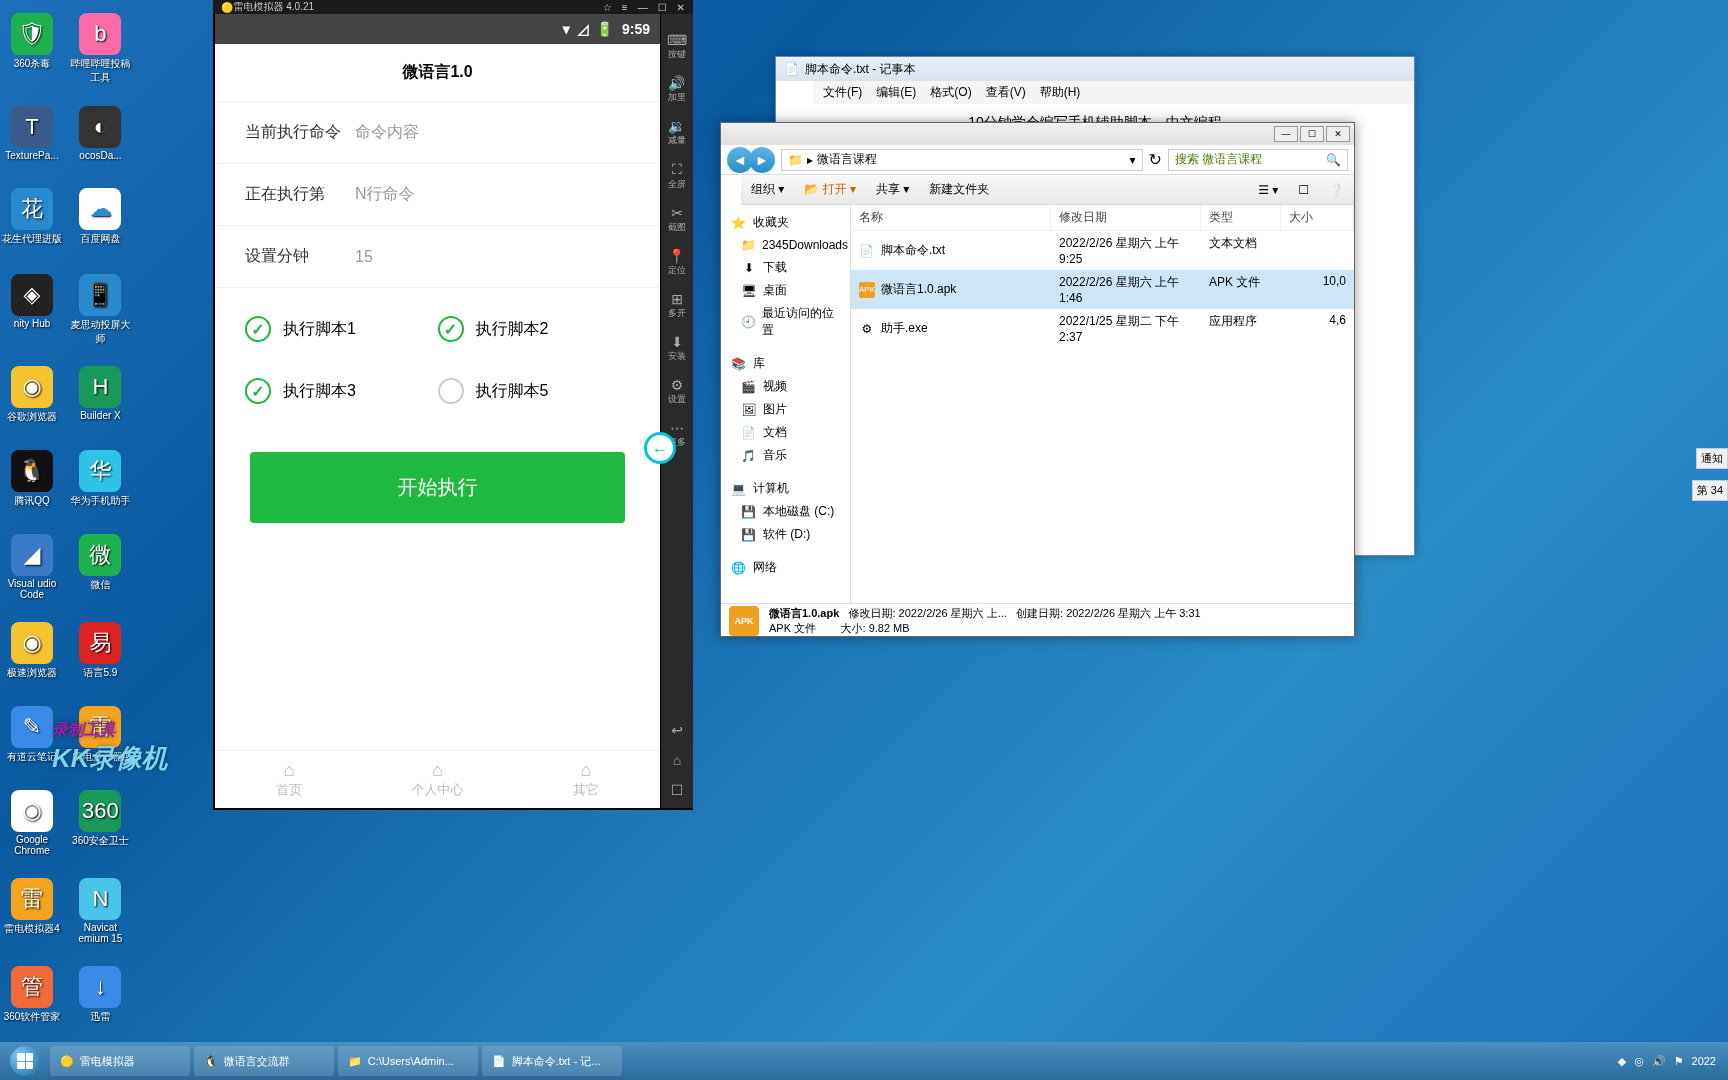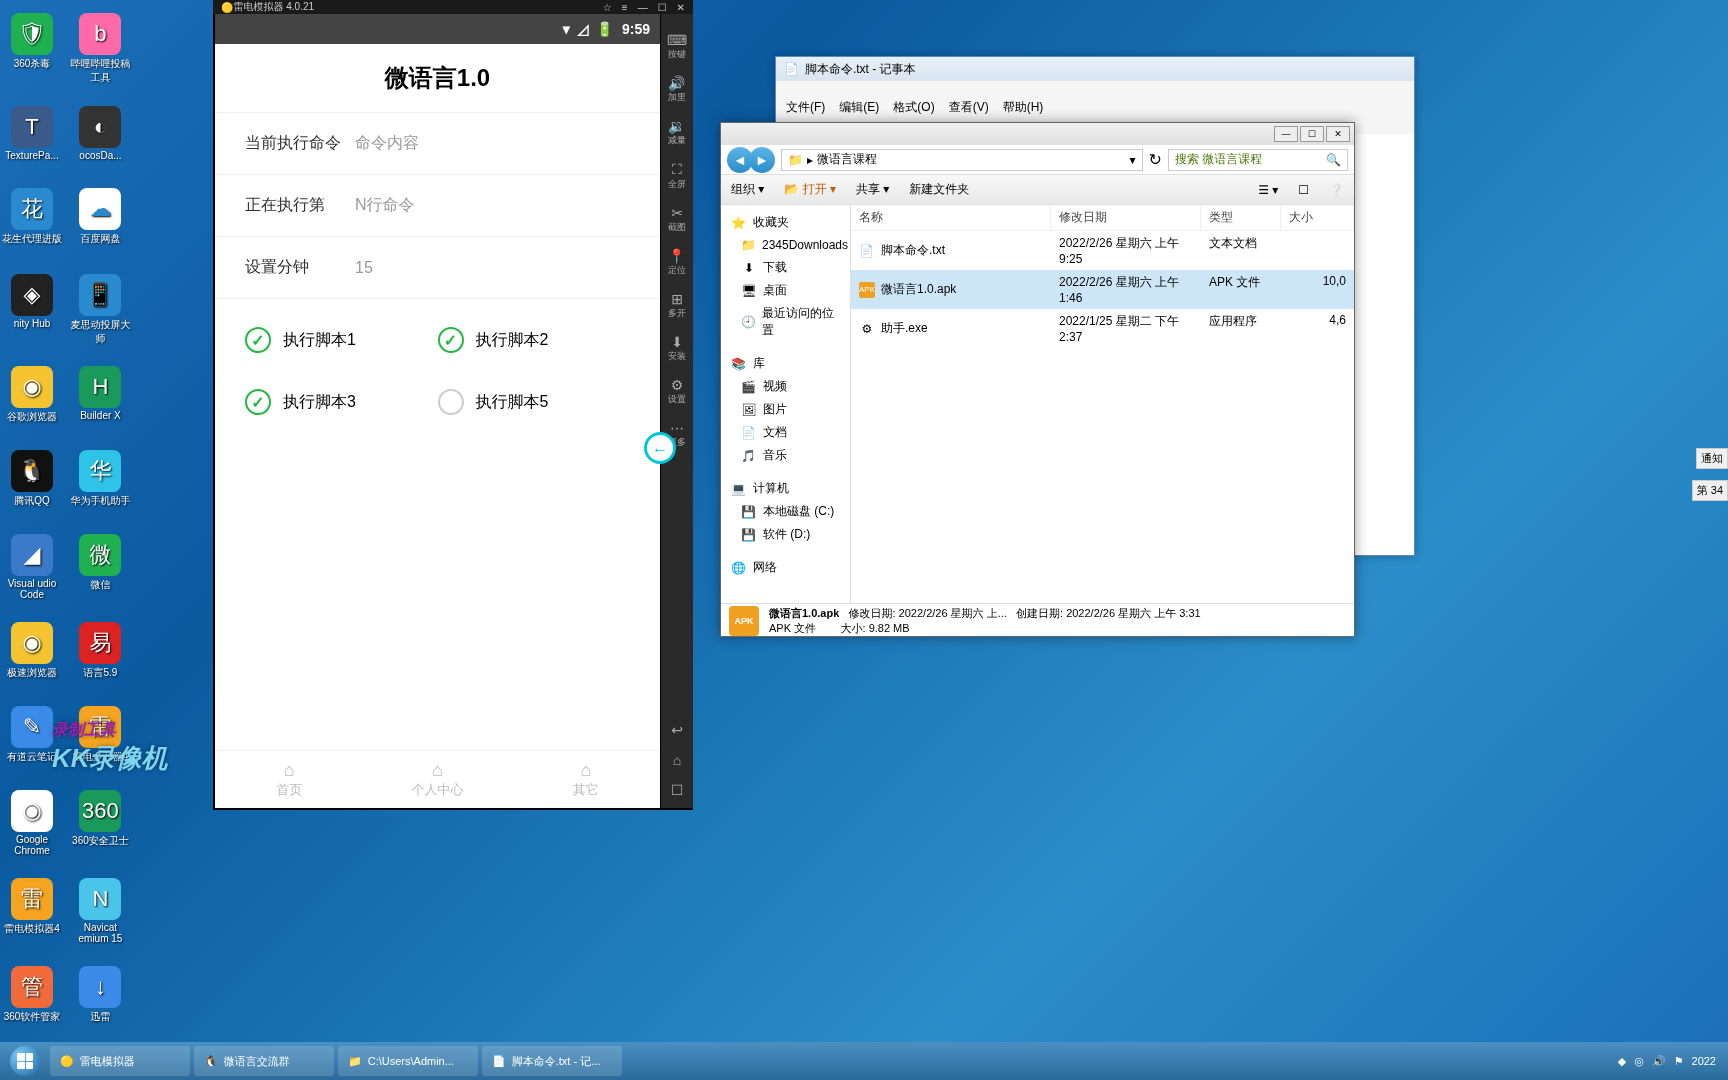--- a/index.html
+++ b/index.html
@@ -16,52 +16,52 @@
 .emu-titlebar .wctrls { margin-left: auto; display: flex; gap: 10px; }
 .emu-screen { position: absolute; top: 14px; left: 2px; width: 445px; height: 794px; background: #fff; }
 .emu-sidebar { position: absolute; top: 14px; right: 0; width: 32px; height: 794px; background: #2a2a2a; display: flex; flex-direction: column; align-items: center; padding-top: 18px; gap: 14px; }
 .emu-sidebar .sbtn { color: #aaa; font-size: 9px; text-align: center; cursor: pointer; width: 100%; }
 .emu-sidebar .sbtn .sicon { font-size: 14px; display: block; }
 
 
 .android-status { height: 30px; background: #444; color: #fff; display: flex; align-items: center; justify-content: flex-end; padding: 0 10px; gap: 8px; font-size: 14px; font-weight: bold; }
 
 
-.app-title { text-align: center; font-size: 24px; font-weight: bold; padding: 18px 0; border-bottom: 1px solid #eee; }
+.app-title { text-align: center; font-size: 16px; font-weight: bold; padding: 18px 0; border-bottom: 1px solid #eee; }
 .form-row { display: flex; align-items: center; padding: 20px 30px; border-bottom: 1px solid #f0f0f0; font-size: 16px; }
 .form-row .lbl { width: 110px; color: #333; }
 .form-row .val { color: #999; }
 .check-grid { display: grid; grid-template-columns: 1fr 1fr; padding: 10px 30px; }
 .check-item { display: flex; align-items: center; gap: 12px; padding: 18px 0; font-size: 16px; cursor: pointer; }
 .chk { width: 26px; height: 26px; border-radius: 50%; border: 2px solid #ccc; display: flex; align-items: center; justify-content: center; }
 .chk.on { border-color: #1fb93f; color: #1fb93f; }
 .chk.on::after { content: "✓"; font-weight: bold; font-size: 16px; }
 .exec-btn { margin: 20px 35px; background: #1fb93f; color: #fff; text-align: center; padding: 22px; font-size: 20px; border-radius: 4px; cursor: pointer; }
 .bottom-nav { position: absolute; bottom: 0; left: 0; right: 0; height: 58px; border-top: 1px solid #eee; display: flex; }
 .bottom-nav .nitem { flex: 1; display: flex; flex-direction: column; align-items: center; justify-content: center; color: #bbb; font-size: 13px; cursor: pointer; }
 .bottom-nav .nicon { font-size: 18px; }
 
 .fab { position: absolute; right: -16px; top: 418px; width: 32px; height: 32px; border-radius: 50%; background: #fff; border: 3px solid #00c4d9; color: #00c4d9; display: flex; align-items: center; justify-content: center; font-size: 16px; font-weight: bold; }
 
 
 .notepad { position: absolute; left: 775px; top: 56px; width: 640px; height: 500px; background: #fff; border: 1px solid #5a8ac0; box-shadow: 0 0 8px rgba(0,0,0,.3); }
 .np-title { background: linear-gradient(#e8f0f8, #d8e4f0); height: 24px; font-size: 12px; padding: 4px 8px; display: flex; align-items: center; gap: 6px; }
-.np-menu { display: flex; gap: 14px; padding: 18px 10px; font-size: 12px; background: #f5f5f5; }
+.np-menu { display: flex; gap: 14px; padding: 3px 10px; font-size: 12px; background: #f5f5f5; margin-left: 37px; }
 .np-body { padding: 10px 20px; font-size: 14px; text-align: center; }
 
 
 .explorer { position: absolute; left: 720px; top: 122px; width: 635px; height: 515px; background: #fff; border: 1px solid #666; box-shadow: 0 0 12px rgba(0,0,0,.4); }
 .exp-title { background: linear-gradient(#f0f0f0, #e0e0e0); height: 22px; display: flex; align-items: center; justify-content: flex-end; padding: 0 4px; gap: 2px; font-size: 11px; }
 .exp-title .wbtn { width: 24px; height: 16px; border: 1px solid #999; background: #eee; display: flex; align-items: center; justify-content: center; font-size: 9px; cursor: pointer; }
 .exp-nav { height: 30px; display: flex; align-items: center; padding: 0 6px; gap: 6px; border-bottom: 1px solid #ddd; }
 .nav-arrows { display: flex; }
 .nav-arr { width: 26px; height: 26px; border-radius: 50%; background: linear-gradient(#5bb5e8, #2a8dc8); color: #fff; display: flex; align-items: center; justify-content: center; font-size: 14px; }
 .addr-bar { flex: 1; border: 1px solid #ccc; height: 22px; font-size: 12px; padding: 2px 6px; display: flex; align-items: center; gap: 4px; }
 .search-bar { width: 180px; border: 1px solid #ccc; height: 22px; font-size: 12px; padding: 2px 6px; color: #4d7c0f; display: flex; align-items: center; }
-.exp-toolbar { height: 30px; background: linear-gradient(#f8f8f8, #e8e8e8); display: flex; align-items: center; padding: 0 10px; gap: 20px; font-size: 12px; border-bottom: 1px solid #ddd; }
+.exp-toolbar { height: 30px; background: linear-gradient(#f8f8f8, #e8e8e8); display: flex; align-items: center; padding: 0 10px; gap: 20px; font-size: 12px; border-bottom: 1px solid #ddd; margin-left: 20px; }
 .exp-body { display: flex; height: 398px; }
 .exp-tree { width: 130px; border-right: 1px solid #ddd; padding: 6px 4px; font-size: 12px; overflow: hidden; }
 .tree-item { padding: 3px 6px; display: flex; align-items: center; gap: 6px; cursor: pointer; }
 .tree-item .ticon { width: 16px; height: 16px; display: inline-flex; align-items: center; justify-content: center; }
 .exp-files { flex: 1; }
 .file-header { display: flex; font-size: 12px; border-bottom: 1px solid #eee; color: #444; }
 .file-header > div { padding: 4px 8px; border-right: 1px solid #eee; }
 .fh-name { width: 200px; }
 .fh-date { width: 150px; }
 .fh-type { width: 80px; }
@@ -267,20 +267,21 @@
         </div>
       <div class="check-item">
           <span class="chk on"></span>
           <span>执行脚本3</span>
         </div>
       <div class="check-item">
           <span class="chk"></span>
           <span>执行脚本5</span>
         </div>
     </div>
+    <div class="exec-btn">开始执行</div>
     <div class="bottom-nav">
       <div class="nitem">
           <span class="nicon">⌂</span>
           <span>首页</span>
         </div>
       <div class="nitem">
           <span class="nicon">⌂</span>
           <span>个人中心</span>
         </div>
       <div class="nitem">

